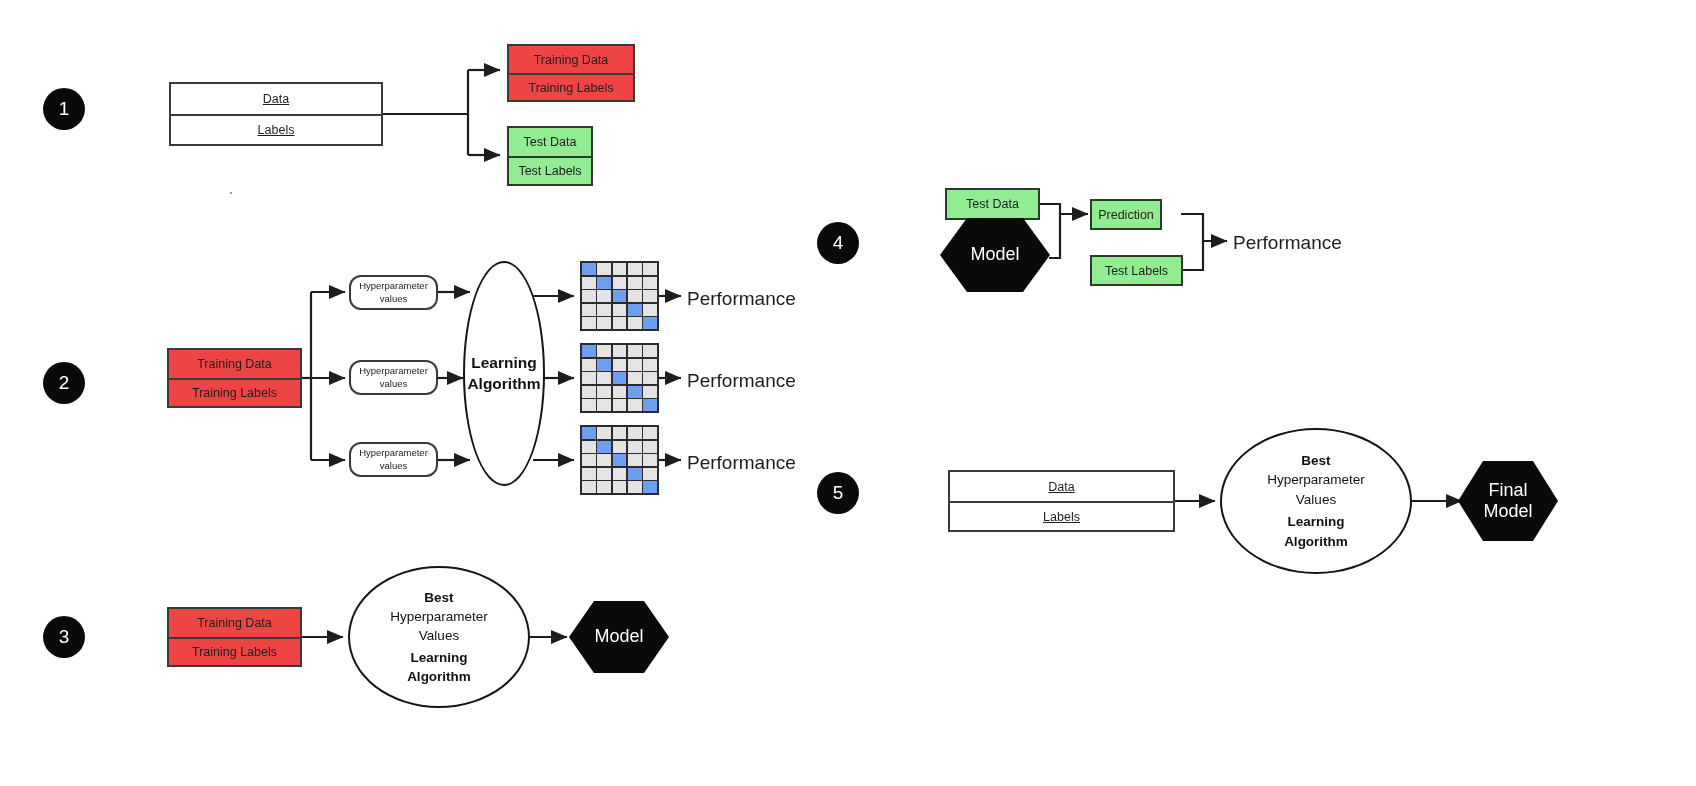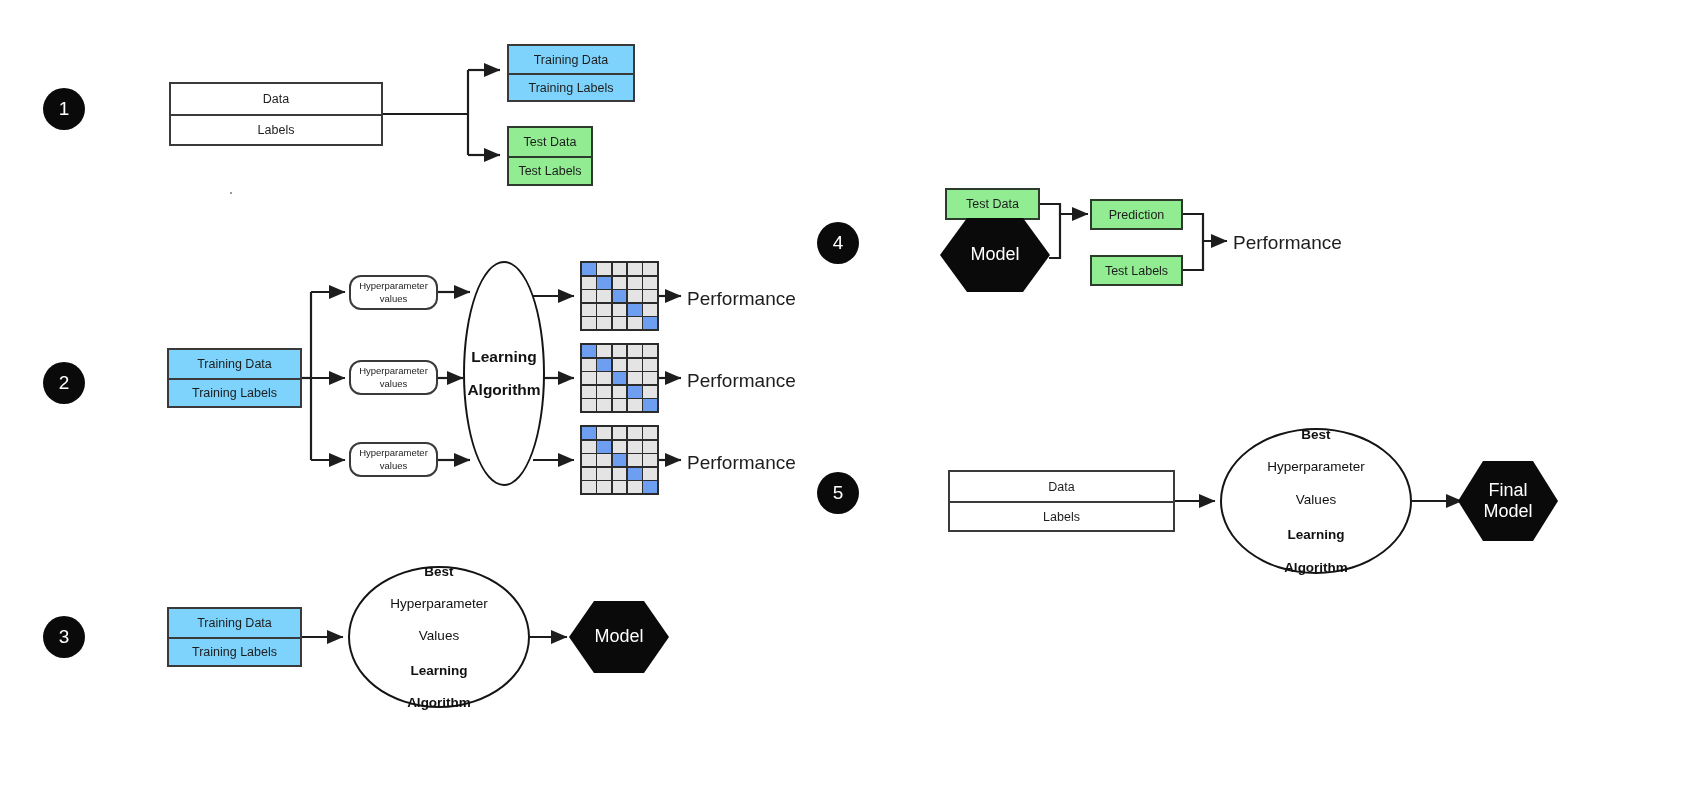--- a/index.html
+++ b/index.html
@@ -36,22 +36,22 @@
     display: flex; flex-direction: column;
   }
   .stackbox .cell {
     flex: 1 1 50%;
     display: flex; align-items: center; justify-content: center;
     font-size: 12.5px;
     color: #1d1d1d;
     white-space: nowrap;
   }
   .stackbox .cell + .cell { border-top: 2px solid #3a3a3a; }
-  .fill-white .cell { background: #ffffff; }
-  .fill-gray  .cell { background: #7dd3fc; }
+  .fill-white .cell { background: #ffffff; text-decoration: underline; }
+  .fill-gray  .cell { background: #ef4444; }
   .fill-green .cell { background: #92ec92; }
   .fill-green { border-color: #2d3b2d; }
   .fill-green .cell + .cell { border-top-color: #2d3b2d; }
 
   
   .greenbox {
     position: absolute;
     background: #92ec92;
     border: 2px solid #2d3b2d;
     display: flex; align-items: center; justify-content: center;
@@ -77,21 +77,20 @@
   
   .ellipse {
     position: absolute;
     border: 2px solid #141414;
     border-radius: 50%;
     background: #ffffff;
     display: flex; flex-direction: column;
     align-items: center; justify-content: center;
     text-align: center;
     color: #111111;
-    gap: 13px;
   }
   .ellipse .l-bold { font-weight: bold; }
 
   
   .hexwrap { position: absolute; }
   .hexwrap svg { display: block; }
   .hexlabel {
     position: absolute; inset: 0;
     display: flex; flex-direction: column;
     align-items: center; justify-content: center;
@@ -341,21 +340,21 @@
 
   <div class="greenbox" style="left:945px; top:188px; width:95px; height:32px;">Test Data</div>
 
   <div class="hexwrap" style="left:940px; top:218px; width:110px; height:74px;">
     <svg viewBox="0 0 110 74" width="110" height="74">
       <polygon points="27,0 83,0 110,37 83,74 27,74 0,37" fill="#0a0a0a"></polygon>
     </svg>
     <div class="hexlabel">Model</div>
   </div>
 
-  <div class="greenbox" style="left:1090px; top:199px; width:93px; height:31px;text-align:center;">Prediction</div>
+  <div class="greenbox" style="left:1090px; top:199px; width:72px; height:31px;text-align:center;">Prediction</div>
 
   <div class="greenbox" style="left:1090px; top:255px; width:93px; height:31px;">Test Labels</div>
 
   <div class="plain-label" style="left:1233px; top:232px;">Performance</div>
 
   <div class="stackbox fill-white" style="left:948px; top:470px; width:227px; height:62px;">
     <div class="cell">Data</div>
     <div class="cell">Labels</div>
   </div>
 

